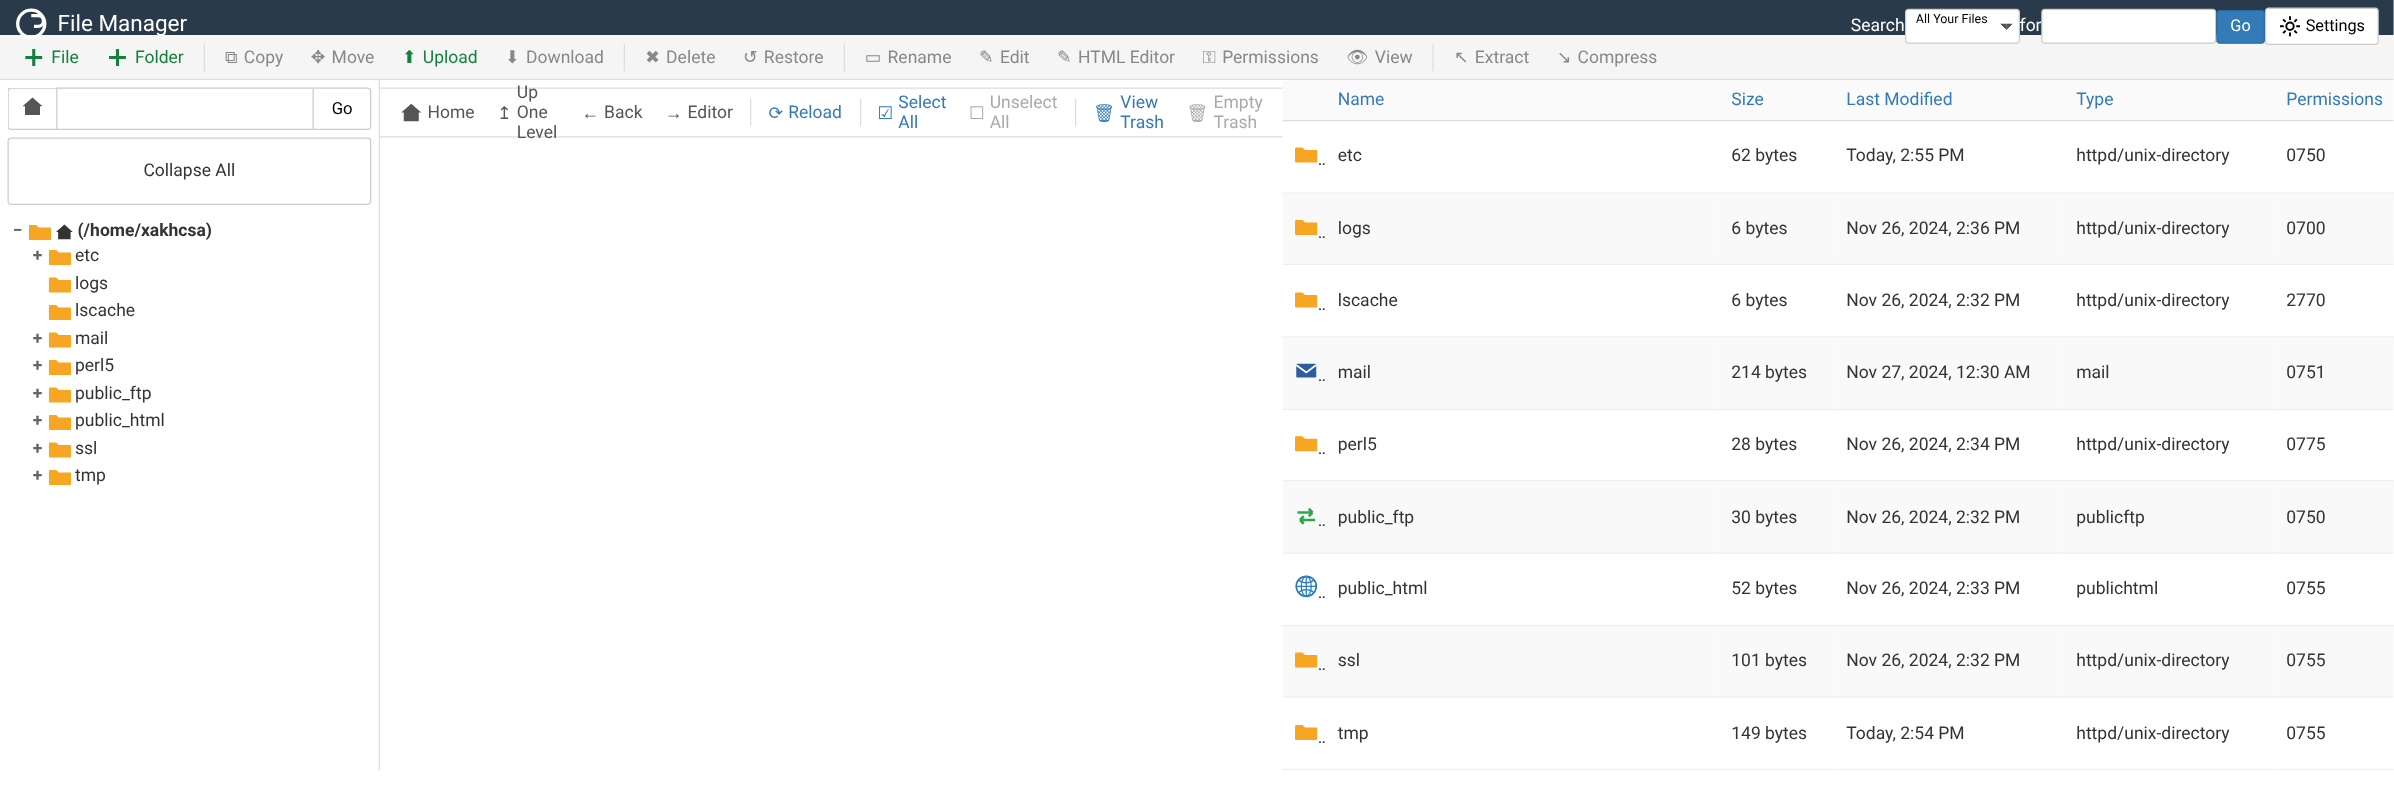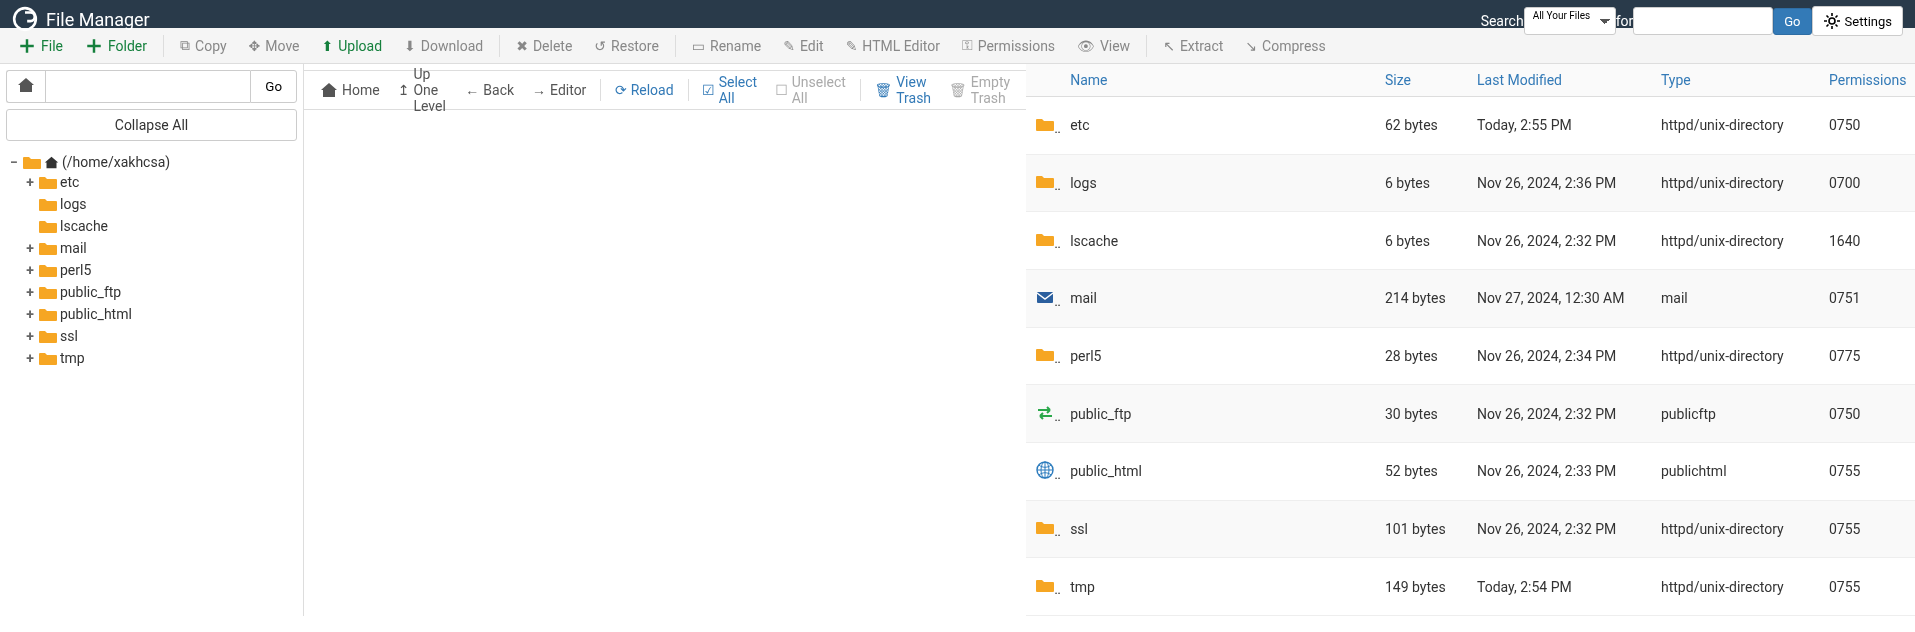--- a/index.html
+++ b/index.html
@@ -15,27 +15,27 @@
 .toolbar{background:#f5f5f5;border-bottom:1px solid #ddd;display:flex;align-items:center;padding:4px 8px;gap:2px;height:36px}
 .tbtn{display:inline-flex;align-items:center;gap:5px;padding:6px 10px;cursor:pointer;color:#15803d;font-size:14px;border-radius:3px}
 .tbtn.dis{color:#888;cursor:default}
 .tsep{width:1px;height:22px;background:#ddd;margin:0 4px}
 .main{display:flex;height:calc(100vh - 80px)}
 .leftcol{width:303px;padding:6px;display:flex;flex-direction:column;gap:6px}
 .pathrow{display:flex;gap:0}
 .pathrow .homebtn{border:1px solid #ccc;border-right:none;border-radius:3px 0 0 3px;padding:5px 10px;background:#fff;cursor:pointer}
 .pathrow input{flex:1;border:1px solid #ccc;border-right:none;padding:5px 6px}
 .pathrow .gobtn{border:1px solid #ccc;border-radius:0 3px 3px 0;padding:5px 14px;background:#fff;cursor:pointer}
-.collapse{border:1px solid #ccc;border-radius:3px;text-align:center;padding:7px;cursor:pointer;font-size:14px}
+.collapse{border:1px solid #ccc;border-radius:3px;text-align:center;padding:18px;cursor:pointer;font-size:14px}
 .tree{padding:4px 2px;font-size:14px}
 .tree ul{list-style:none;padding-left:16px}
 .tree li{padding:2px 0;white-space:nowrap}
 .tree .node{display:flex;align-items:center;gap:3px;cursor:pointer}
 .tree .expander{width:12px;display:inline-block;text-align:center;color:#666;font-weight:bold}
-.tree .bold{font-weight:normal}
+.tree .bold{font-weight:bold}
 .rightcol{flex:1;border-left:1px solid #ddd;display:flex;}
 .navbar{border:1px solid #ddd;border-left:none;border-right:none;display:flex;align-items:center;padding:4px 8px;gap:2px;height:40px;margin-top:6px}
 .nbtn{display:inline-flex;align-items:center;gap:4px;padding:6px 8px;cursor:pointer;color:#555;font-size:14px}
 .nbtn.blue{color:#337ab7}
 .nbtn.dis{color:#aaa}
 .nsep{width:1px;height:22px;background:#ddd;margin:0 4px}
 table{width:100%;border-collapse:collapse;table-layout:fixed}
 thead th{text-align:left;padding:8px 10px;color:#337ab7;font-weight:normal;border-bottom:1px solid #ddd;background:#fafafa;cursor:pointer;font-size:14px}
 tbody td{padding:5px 10px;border-bottom:1px solid #eee;font-size:14px;white-space:nowrap;overflow:hidden;text-overflow:ellipsis}
 tbody tr:nth-child(even){background:#f9f9f9}
@@ -387,21 +387,21 @@
             <td>0700</td>
           </tr>
           <tr>
             <td><span class="ico"><svg viewBox="0 0 18 18">
                   <use href="#svg-folder"></use>
                 </svg></span></td>
             <td>lscache</td>
             <td>6 bytes</td>
             <td>Nov 26, 2024, 2:32 PM</td>
             <td>httpd/unix-directory</td>
-            <td>1640</td>
+            <td>2770</td>
           </tr>
           <tr>
             <td><span class="ico"><svg viewBox="0 0 18 18">
                   <use href="#svg-mail"></use>
                 </svg></span></td>
             <td>mail</td>
             <td>214 bytes</td>
             <td>Nov 27, 2024, 12:30 AM</td>
             <td>mail</td>
             <td>0751</td>

